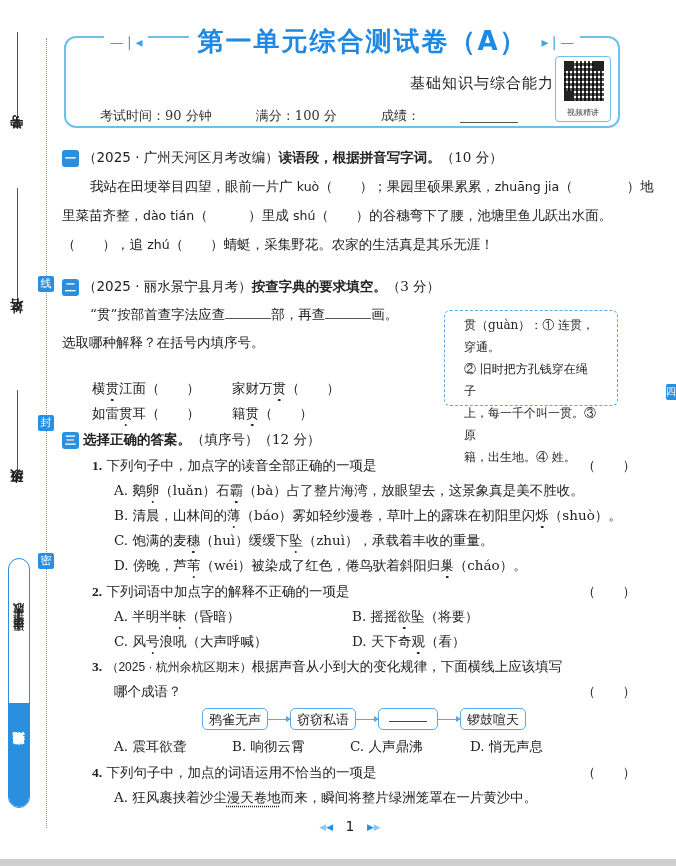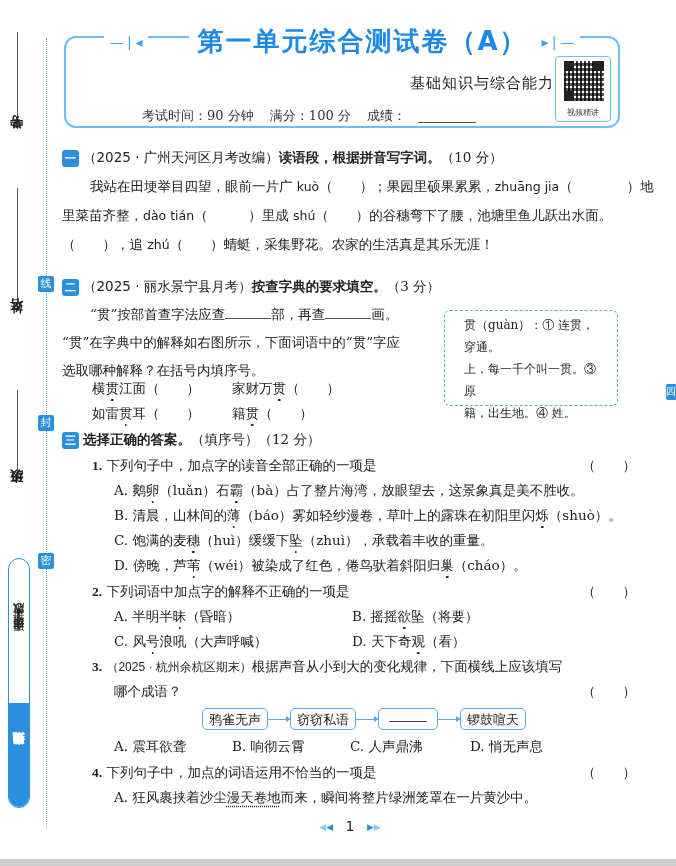--- a/index.html
+++ b/index.html
@@ -16,21 +16,21 @@
   .side-tab .brand { background: #2b8fe0; color: #fff; writing-mode: vertical-rl; transform: rotate(180deg); font-size: 12px; font-weight: bold; font-family: "DejaVu Sans", sans-serif; padding: 6px 0; text-align: center; height: 104px; display:flex; align-items:center; justify-content:center; }
   .side-tab .grade { color: #222; writing-mode: vertical-rl; transform: rotate(180deg); font-size: 11.5px; font-family: "DejaVu Sans", sans-serif; padding: 4px 0; flex: 1; display:flex; align-items:center; justify-content:center; letter-spacing: 1px; }
 
   
   .header-box { position: absolute; left: 64px; top: 36px; width: 556px; height: 92px; border: 2.5px solid #6cc0ee; border-radius: 12px; }
   .title-wrap { position: absolute; left: 64px; top: 24px; width: 556px; display: flex; justify-content: center; align-items: center; }
   .title-wrap .deco { color: #3ca3e4; font-size: 14px; font-family: "DejaVu Sans", sans-serif; background: #fff; padding: 0 6px; }
   .title { font-family: "DejaVu Sans", sans-serif; font-weight: bold; color: #1e88e5; font-size: 26px; letter-spacing: 2px; background: #fff; padding: 0 8px; margin-left: 41px; }
   .subtitle { position: absolute; left: 64px; top: 74px; width: 490px; text-align: right; font-family: "DejaVu Sans", sans-serif; font-size: 15px; color: #222; letter-spacing: 1px; }
   .meta { position: absolute; left: 64px; top: 107px; width: 490px; text-align: center; font-size: 13px; color: #333; }
-  .meta span { margin: 0 6px; }
+  .meta span { margin: 0 20px; }
   .meta .score-line { display: inline-block; width: 58px; border-bottom: 1px solid #555; height: 12px; vertical-align: middle; }
   .qr { position: absolute; left: 555px; top: 56px; width: 56px; height: 66px; border: 1.5px solid #6cc0ee; border-radius: 4px; background: #fff; }
   .qr .code { position: absolute; left: 8px; top: 4px; width: 40px; height: 40px;
     background:
       linear-gradient(#222,#222) 0 0/10px 10px no-repeat,
       linear-gradient(#222,#222) 30px 0/10px 10px no-repeat,
       linear-gradient(#222,#222) 0 30px/10px 10px no-repeat,
       repeating-linear-gradient(90deg,#333 0 2px,#fff 2px 4px),
       repeating-linear-gradient(0deg,#555 0 3px,#fff 3px 5px);
     background-blend-mode: normal, normal, normal, multiply, multiply; }
@@ -134,30 +134,30 @@
 <div class="sec-head" style="top:278px">
   <span class="sec-num">二</span>
   <span class="src">（2025 · 丽水景宁县月考）</span>
   <span>按查字典的要求填空。</span>
   <span class="pts">（3 分）</span>
 </div>
 <div class="para" style="top:300px; width:380px">
   <p class="indent">
     <span>“贯”按部首查字法应查</span><span class="uline" style="width:46px"></span><span>部，再查</span><span class="uline" style="width:46px"></span><span>画。</span>
   </p>
-  <p>“贯”在字典中的解释如右图所示，下面词语中的“贯”字应</p>
   <p>选取哪种解释？在括号内填序号。</p>
 </div>
 <div class="opt" style="left:92px; top:380px"><span>横</span><span class="dot">贯</span><span>江面（　　）</span></div>
 <div class="opt" style="left:232px; top:380px"><span>家财万</span><span class="dot">贯</span><span>（　　）</span></div>
 <div class="opt" style="left:92px; top:405px"><span>如雷</span><span class="dot">贯</span><span>耳（　　）</span></div>
 <div class="opt" style="left:232px; top:405px"><span>籍</span><span class="dot">贯</span><span>（　　）</span></div>
 
 <div class="dict">
   <div>贯（guàn）：① 连贯，穿通。</div>
+  <div>② 旧时把方孔钱穿在绳子</div>
   <div>上，每一千个叫一贯。③ 原</div>
   <div>籍，出生地。④ 姓。</div>
 </div>
 
 <div class="sec-head" style="top:431px">
   <span class="sec-num">三</span>
   <span>选择正确的答案。</span>
   <span class="pts">（填序号）（12 分）</span>
 </div>
 

